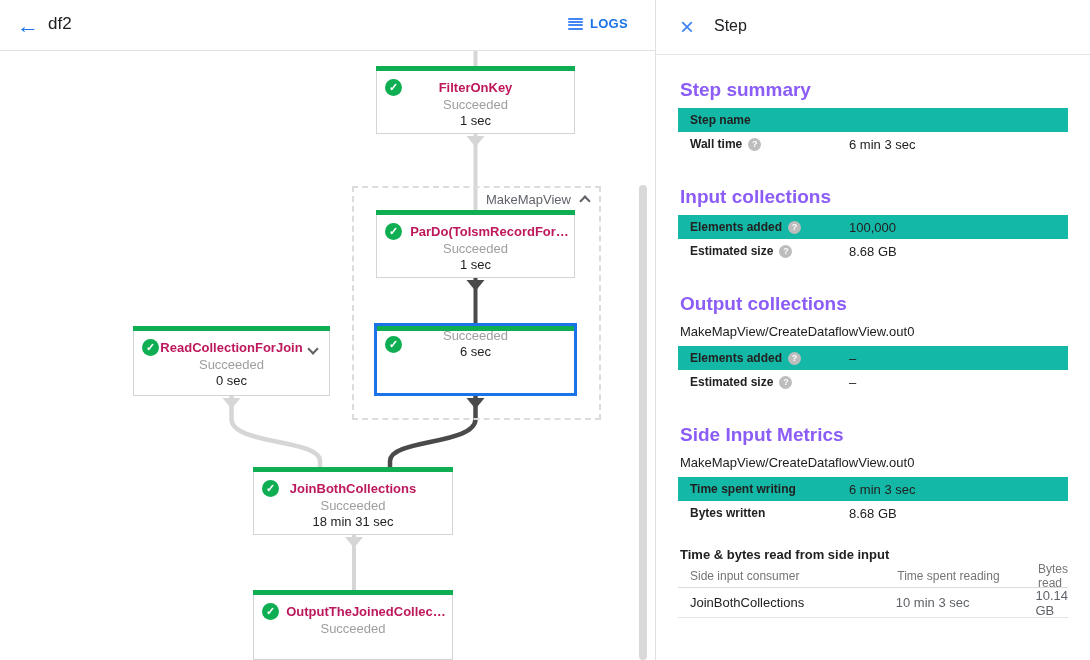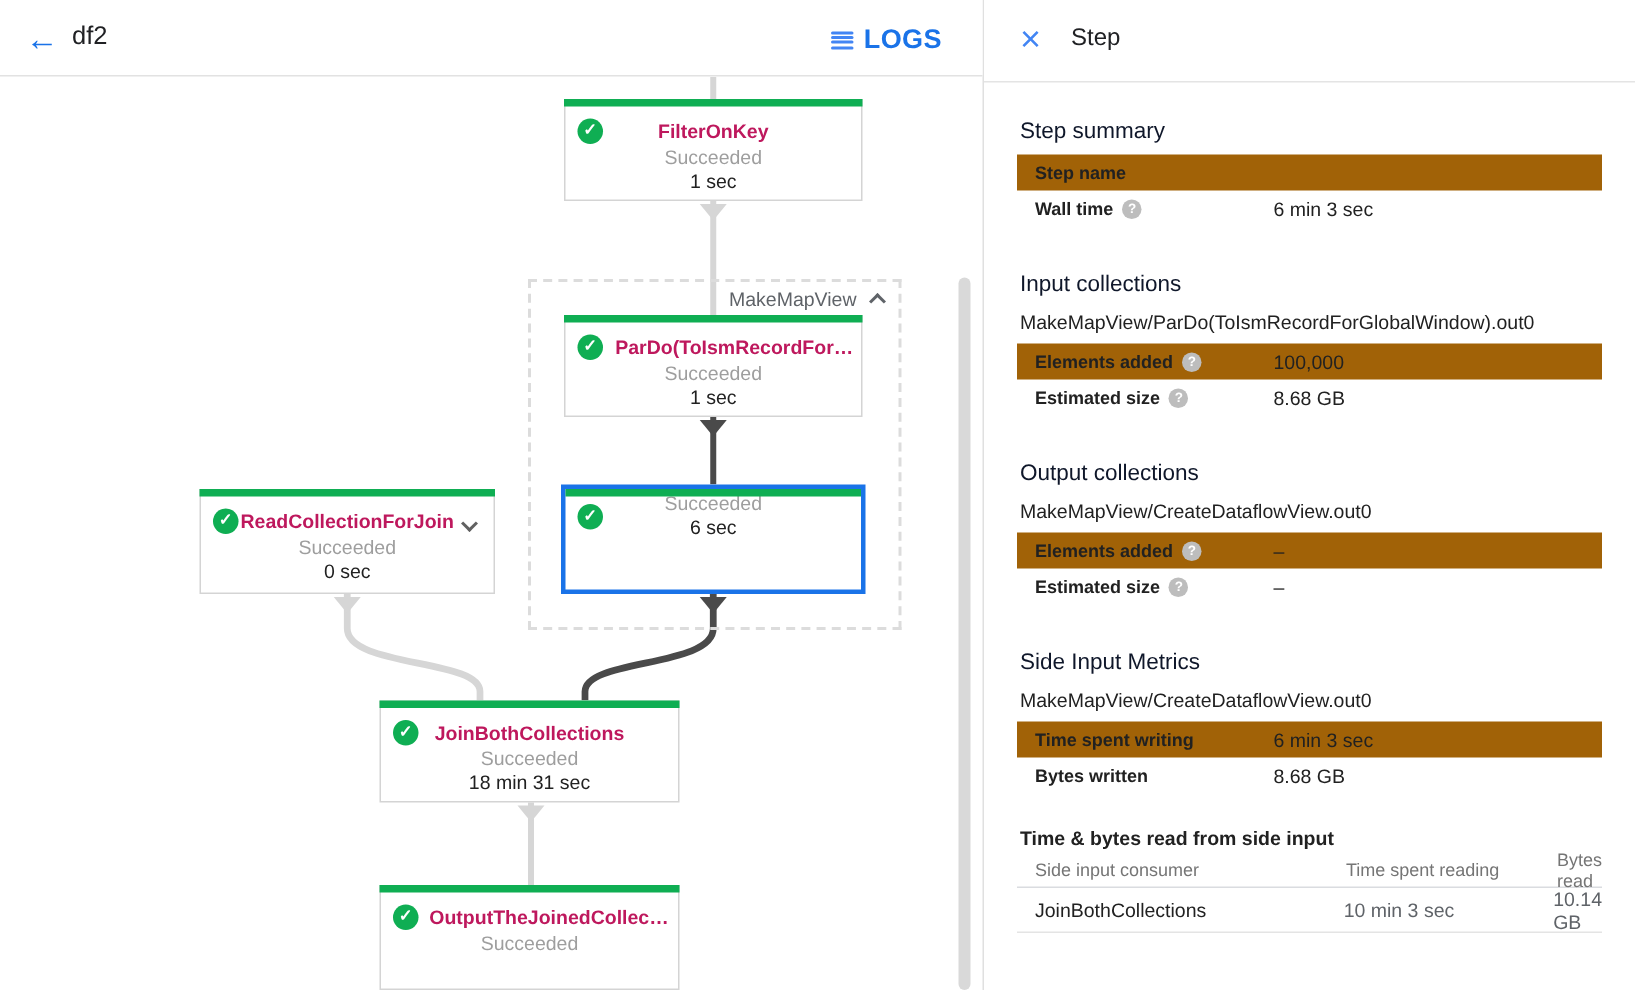--- a/index.html
+++ b/index.html
@@ -14,21 +14,21 @@
     position:absolute; left:0; top:0; width:655px; height:51px;
     background:#fff; border-bottom:1px solid #e2e2e2; z-index:5;
   }
   .back-btn {
     position:absolute; left:12px; top:10px; width:32px; height:32px;
     color:#1a73e8; font-size:22px; line-height:32px; text-align:center; cursor:pointer;
   }
   .job-title { position:absolute; left:48px; top:14px; font-size:17px; color:#202124; }
   .logs-btn {
     position:absolute; right:27px; top:16px; display:flex; align-items:center; gap:7px;
-    color:#1a73e8; font-size:18px; font-weight:bold; letter-spacing:.3px; cursor:pointer;
+    color:#1a73e8; font-size:13px; font-weight:bold; letter-spacing:.3px; cursor:pointer;
   }
   .logs-icon { position:relative; width:15px; height:12px; }
   .logs-icon span {
     position:absolute; left:0; right:0; height:2px; background:#4285f4; border-radius:1px;
   }
   .logs-icon span:nth-child(1){top:0;} .logs-icon span:nth-child(2){top:3.4px;}
   .logs-icon span:nth-child(3){top:6.8px;} .logs-icon span:nth-child(4){top:10.2px;}
 
   
   .graph-area {
@@ -76,26 +76,26 @@
     background:#fff; border-left:1px solid #e0e0e0;
   }
   .panel-header { position:relative; height:55px; border-bottom:1px solid #e4e4e4; }
   .close-btn {
     position:absolute; left:16px; top:12px; width:30px; height:30px;
     color:#4285f4; font-size:24px; line-height:30px; text-align:center; cursor:pointer;
   }
   .panel-title { position:absolute; left:58px; top:17px; font-size:16px; color:#202124; }
   .panel-body { padding:0 22px 0 24px; }
 
-  .section-heading { font-size:15px; font-weight:400; color:#0f172a; margin:24px 0 0 0; }
+  .section-heading { font-size:19px; font-weight:700; color:#8b5cf6; margin:24px 0 0 0; }
   .section-heading.mt { margin-top:30px; }
   .collection-name { font-size:13px; color:#212121; margin:9px 0 0 0; }
   .rows { margin-top:7px; }
   .kv-row { display:flex; align-items:center; height:24px; padding-left:12px; margin-left:-2px; }
-  .kv-row.odd { background:#a16207; }
+  .kv-row.odd { background:#14b8a6; }
   .kv-label { width:159px; font-size:12px; font-weight:bold; color:#212121; display:flex; align-items:center; gap:6px; }
   .kv-value { font-size:13px; color:#212121; }
   .help {
     display:inline-block; width:13px; height:13px; border-radius:50%; background:#bdbdbd;
     color:#fff; font-size:9px; font-weight:bold; line-height:13px; text-align:center; cursor:pointer;
   }
 
   .side-table-heading { font-size:13px; font-weight:bold; color:#212121; margin:22px 0 0 0; }
   .stable { margin-top:2px; }
   .st-row { display:flex; align-items:center; padding-left:12px; margin-left:-2px; }
@@ -220,21 +220,20 @@
       <div class="kv-row">
         <div class="kv-label">
           <span>Wall time</span>
           <span class="help">?</span>
         </div>
         <div class="kv-value">6 min 3 sec</div>
       </div>
     </div>
 
     <div class="section-heading mt">Input collections</div>
-    <p class="collection-name">MakeMapView/ParDo(ToIsmRecordForGlobalWindow).out0</p>
     <div class="rows">
       <div class="kv-row odd">
         <div class="kv-label">
           <span>Elements added</span>
           <span class="help">?</span>
         </div>
         <div class="kv-value">100,000</div>
       </div>
       <div class="kv-row">
         <div class="kv-label">

